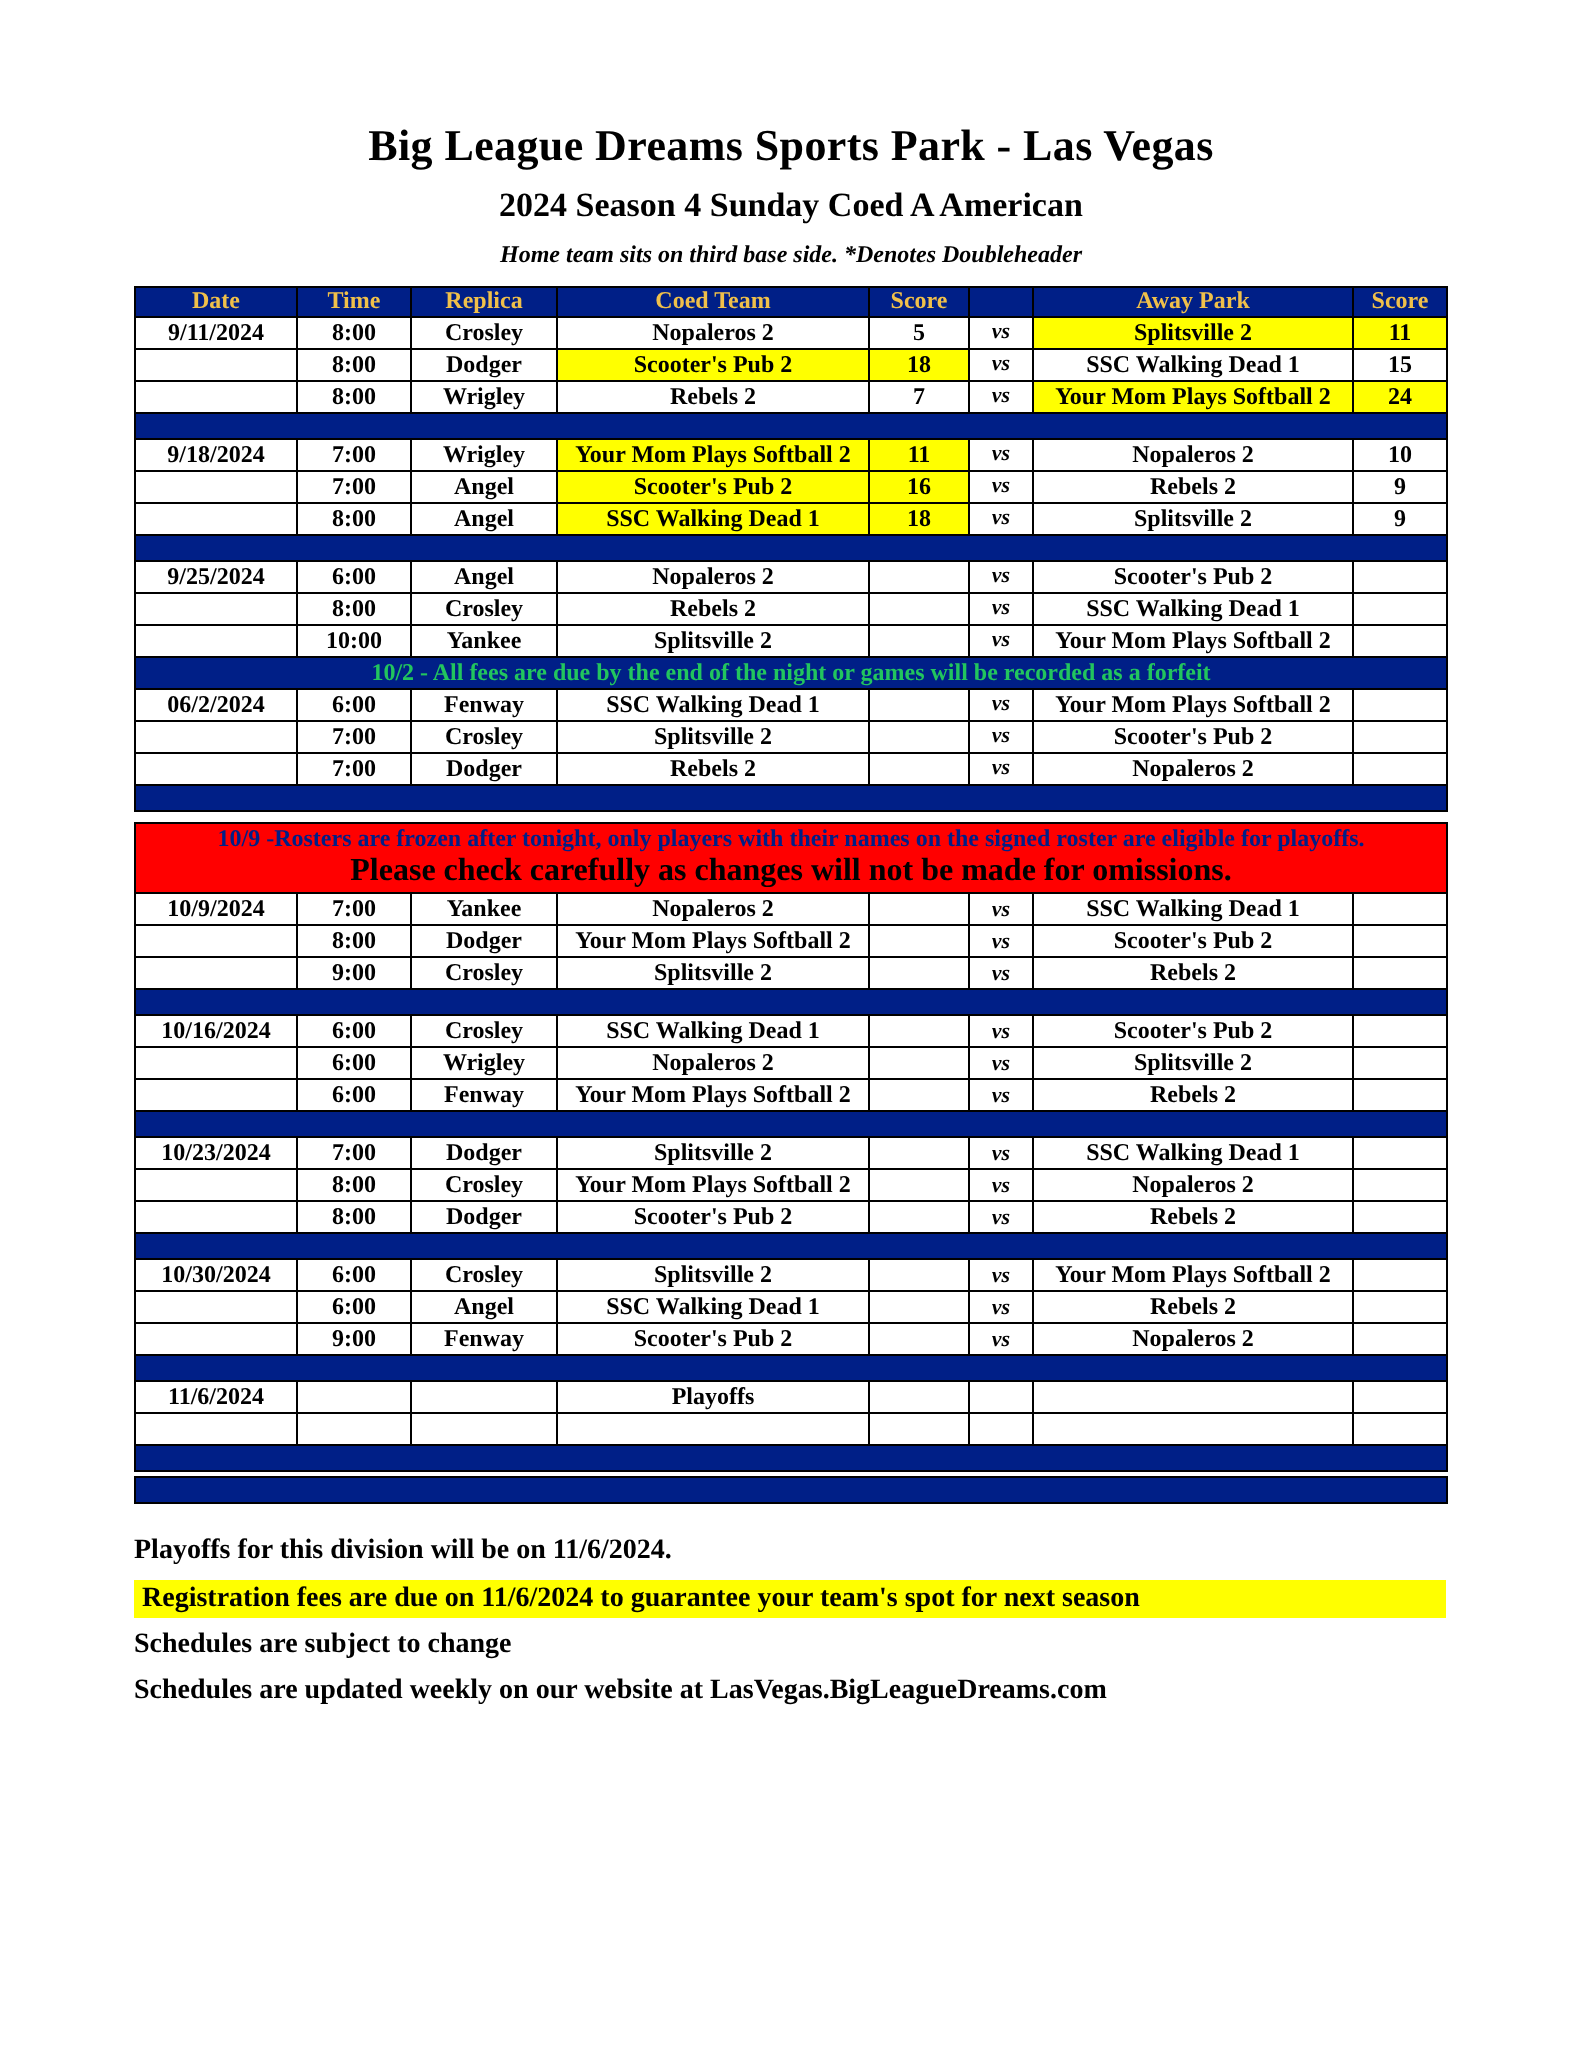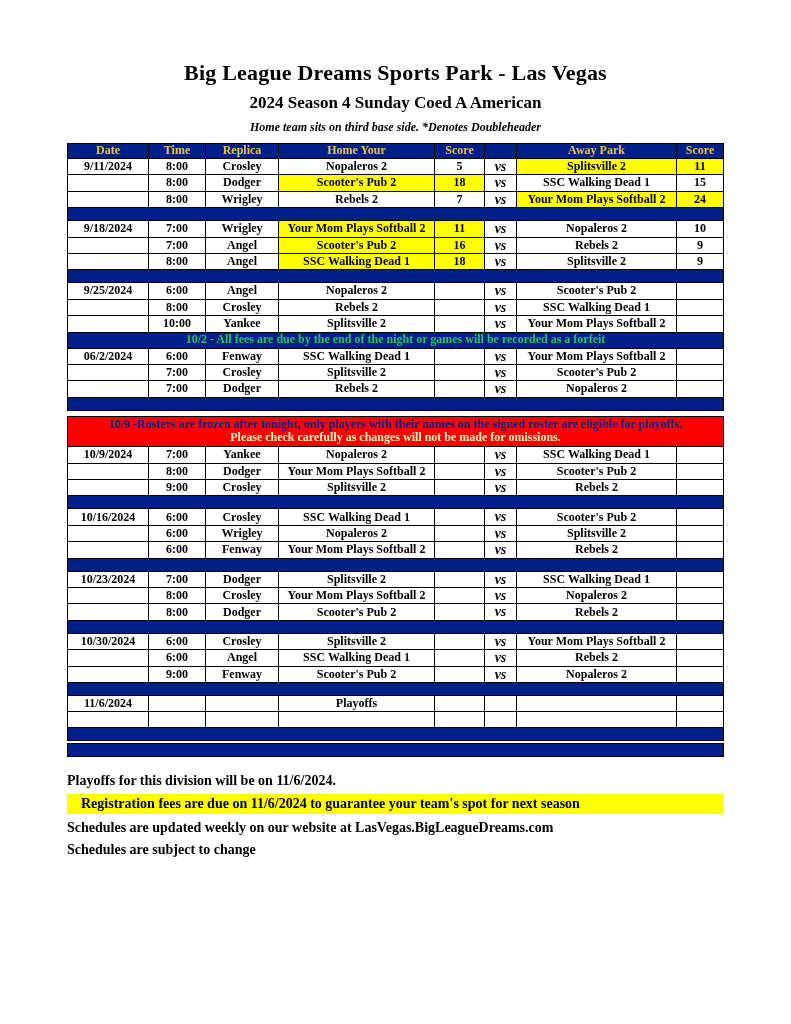--- a/index.html
+++ b/index.html
@@ -11,34 +11,34 @@
   .subtitle { margin-top:7px; text-align:center; font-size:17px; font-weight:bold; }
   .note     { margin-top:7px; text-align:center; font-size:12px; font-weight:bold; font-style:italic; }
 
   table.sched { border-collapse:collapse; table-layout:fixed; width:656px; margin:8px 0 0 67px; }
   .sched th, .sched td {
     border:1px solid #000; padding:0 2px; height:16px; line-height:1.1;
     font-size:12px; font-weight:bold; text-align:center;
     white-space:nowrap; overflow:hidden;
   }
   .sched thead th { background:var(--navy); color:var(--gold); height:15px; }
-  td.c-vs { font-style:italic; font-size:14px;margin-top:48px; }
+  td.c-vs { font-style:italic; font-size:11px;margin-top:48px; }
   td.hl { background:var(--yellow); }
 
   td.sepcell { background:var(--navy); height:13px; font-size:1px; line-height:1px; padding:0; }
   td.bannercell { background:var(--navy); color:#22c55e; font-size:12px; height:16px; }
   td.redcell { background:var(--red); padding:1px 0; height:auto; }
   .red-line1 { color:var(--navy); font-size:12px; line-height:1.15; }
-  .red-line2 { color:#fef9c3; font-size:12px; line-height:1.15; }
+  .red-line2 { color:#000000; font-size:16px; line-height:1.15; }
   td.gapcell { border:none; background:#fff; height:6px; font-size:1px; line-height:1px; padding:0; }
   td.gapcell.thin { height:3px; }
 
   .footer { width:656px; margin:15px 0 0 67px; }
   .f-line { font-size:14px; font-weight:bold; margin-bottom:5px; line-height:1.25; }
-  .f-line.hl-yellow { background:var(--yellow); padding:1px 14px; }
+  .f-line.hl-yellow { background:var(--yellow); padding:1px 4px; }
 </style>
 </head>
 <body>
 
 <div class="page">
 
   <div class="title">Big League Dreams Sports Park - Las Vegas</div>
   <div class="subtitle">2024 Season 4 Sunday Coed A American</div>
   <div class="note">Home team sits on third base side.  *Denotes Doubleheader</div>
 
@@ -51,21 +51,21 @@
       <col style="width:50px">
         <col style="width:32px">
         <col style="width:160px">
         <col style="width:47px">
     </colgroup>
     <thead>
       <tr>
         <th>Date</th>
         <th>Time</th>
         <th>Replica</th>
-        <th>Home Your</th>
+        <th>Coed Team</th>
         <th>Score</th>
         <th></th>
         <th>Away Park</th>
         <th>Score</th>
       </tr>
     </thead>
     <tbody id="rows">
         <tr>
     <td class="c-date">9/11/2024</td>
     <td class="c-time">8:00</td>
@@ -367,17 +367,17 @@
   </tr>
         <tr>
     <td class="sepcell" colspan="8"></td>
   </tr>
       </tbody>
   </table>
 
   <div class="footer">
     <div class="f-line">Playoffs for this division will be on 11/6/2024.</div>
     <div class="f-line hl-yellow">Registration fees are due on 11/6/2024 to guarantee your team's spot for next season</div>
+    <div class="f-line">Schedules are subject to change</div>
     <div class="f-line">Schedules are updated weekly on our website at LasVegas.BigLeagueDreams.com</div>
-    <div class="f-line">Schedules are subject to change</div>
   </div>
 
 </div>
 
 </body></html>

